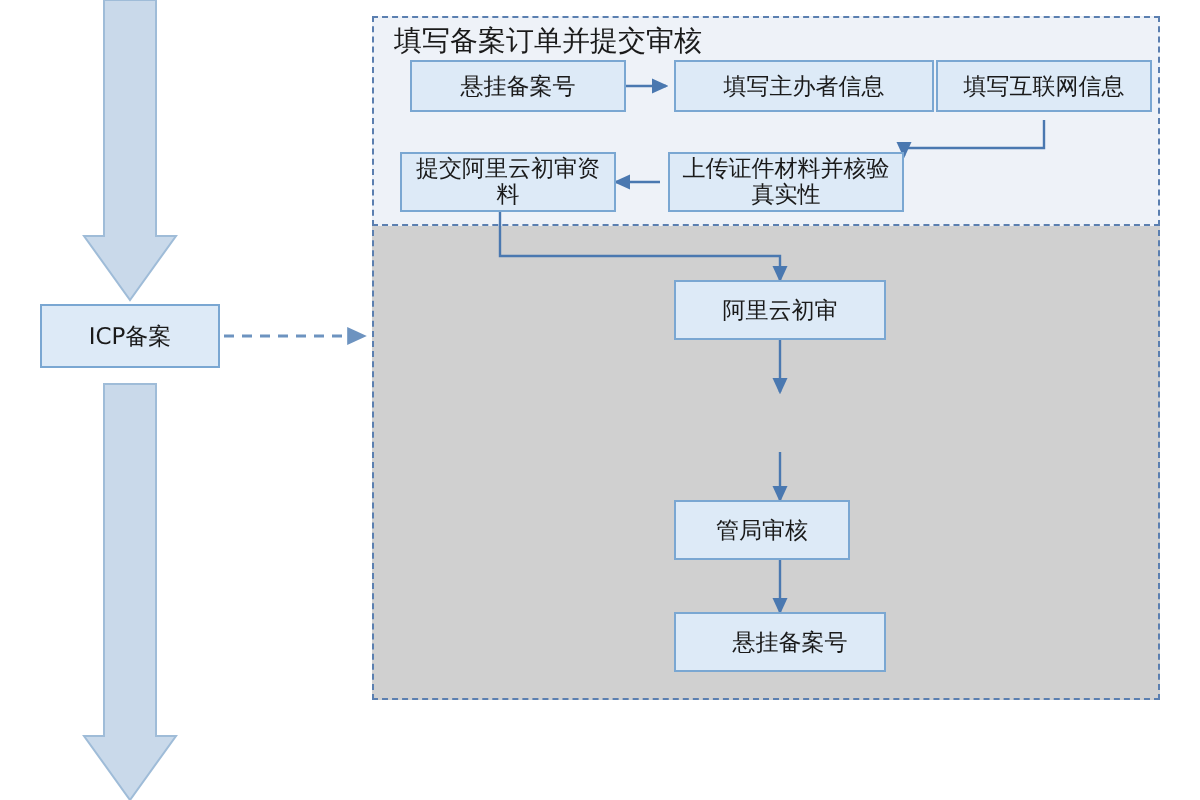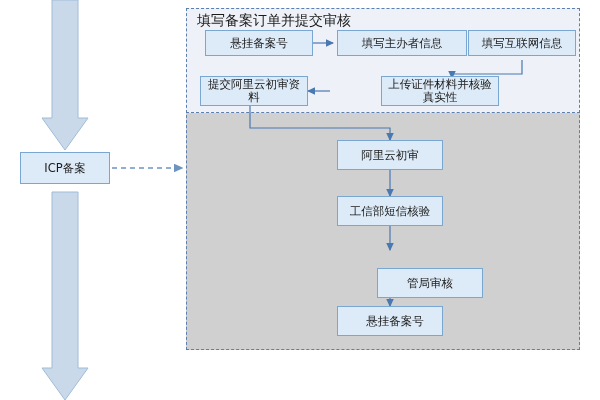--- a/index.html
+++ b/index.html
@@ -106,20 +106,19 @@
     <line x1="390" y1="226" x2="390" y2="250" stroke="#4a78b0" stroke-width="1.2" marker-end="url(#ah)"></line>
 
     <line x1="390" y1="280" x2="390" y2="306" stroke="#4a78b0" stroke-width="1.2" marker-end="url(#ah)"></line>
   </svg>
 
   <div class="node" style="left:205px; top:30px; width:108px; height:26px;">悬挂备案号</div>
   <div class="node" style="left:337px; top:30px; width:130px; height:26px;">填写主办者信息</div>
   <div class="node" style="left:468px; top:30px; width:108px; height:26px;">填写互联网信息</div>
 
   <div class="node" style="left:200px; top:76px; width:108px; height:30px; line-height:13px;">提交阿里云初审资料</div>
-  <div class="node" style="left:334px; top:76px; width:118px; height:30px; line-height:13px;margin-left:47px;">上传证件材料并核验真实性</div>
+  <div class="node" style="left:334px; top:76px; width:118px; height:30px; line-height:13px;">上传证件材料并核验真实性</div>
 
   <div class="node" style="left:337px; top:140px; width:106px; height:30px;">阿里云初审</div>
-  <div class="node" style="left:337px; top:196px; width:106px; height:30px;">工信部短信核验</div>
-  <div class="node" style="left:337px; top:268px; width:106px; height:30px;margin-left:40px;">管局审核</div>
+  <div class="node" style="left:337px; top:250px; width:88px; height:30px;">管局审核</div>
   <div class="node" style="left:337px; top:306px; width:106px; height:30px;padding-left:12px;">悬挂备案号</div>
 
 </div>
 
 </body></html>

